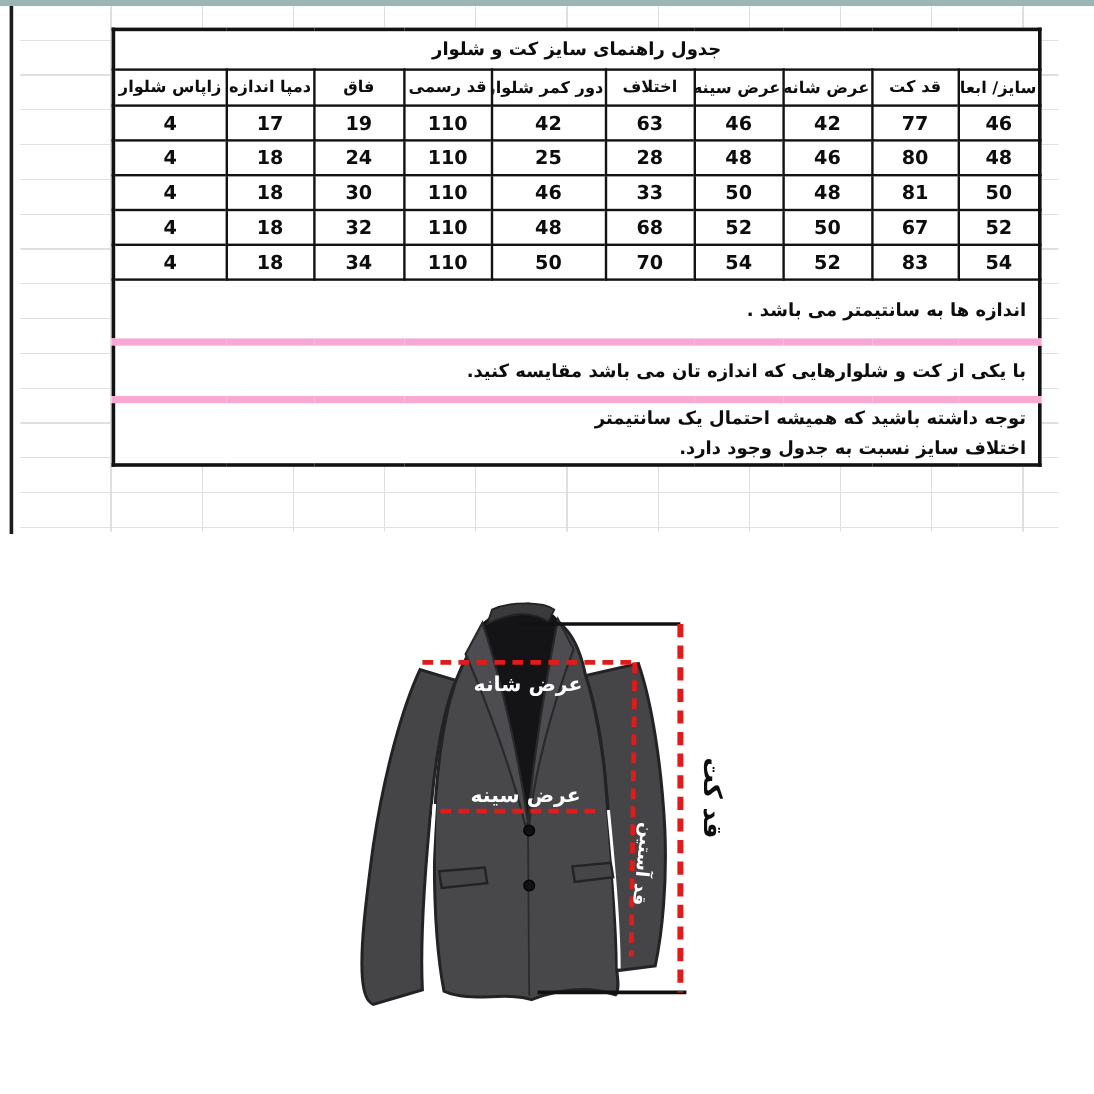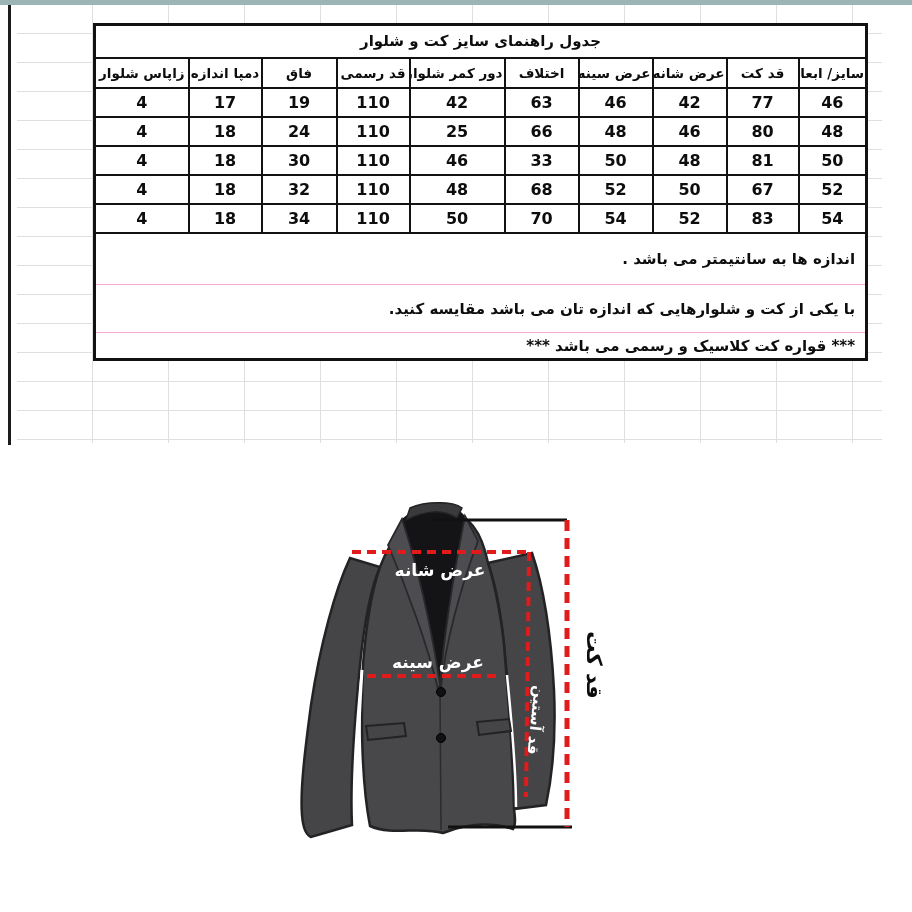--- a/index.html
+++ b/index.html
@@ -23,21 +23,21 @@
     position:absolute;left:93px;top:23px;width:773px;direction:rtl;
     border-collapse:collapse;background:#ffffff;table-layout:fixed;
     border:3px solid #121212;color:#0d0d0d;
   }
   .size-table td,.size-table th{box-sizing:border-box;overflow:hidden;white-space:nowrap;}
   .cell{border:2px solid #121212;text-align:center;vertical-align:middle;font-weight:bold;}
   .title-row .cell{height:33px;font-size:15px;}
   .head-row .cell{height:30px;font-size:13.5px;padding:0 1px;}
   .data-row .cell{height:29px;font-size:16px;}
   .note-row td{
-    border:none;border-top:1px solid #f9a8d4;
+    border:none;border-top:6px solid #f9a8d4;
     text-align:right;vertical-align:middle;font-weight:bold;font-size:15px;
     padding:0 10px;color:#0d0d0d;
   }
   .note-row.first td{border-top:2px solid #121212;}
   .note-units td{height:52px;}
   .note-compare td{height:48px;}
   .note-tolerance td{height:54px;white-space:pre-line;line-height:25px;}
   .note-fit td{height:27px;}
   
   .diagram{position:absolute;left:280px;top:495px;width:390px;height:390px;}
@@ -93,21 +93,21 @@
       <td class="cell">110</td>
       <td class="cell">19</td>
       <td class="cell">17</td>
       <td class="cell">4</td>
     </tr>
     <tr class="data-row">
       <td class="cell">48</td>
       <td class="cell">80</td>
       <td class="cell">46</td>
       <td class="cell">48</td>
-      <td class="cell">66</td>
+      <td class="cell">28</td>
       <td class="cell">25</td>
       <td class="cell">110</td>
       <td class="cell">24</td>
       <td class="cell">18</td>
       <td class="cell">4</td>
     </tr>
     <tr class="data-row">
       <td class="cell">50</td>
       <td class="cell">81</td>
       <td class="cell">48</td>
@@ -142,22 +142,23 @@
       <td class="cell">34</td>
       <td class="cell">18</td>
       <td class="cell">4</td>
     </tr>
     <tr class="note-row first note-units">
       <td colspan="10">اندازه ها به سانتیمتر می باشد .</td>
     </tr>
     <tr class="note-row note-compare">
       <td colspan="10">با یکی از کت و شلوارهایی که اندازه تان می باشد مقایسه کنید.</td>
     </tr>
-    <tr class="note-row note-fit">
-      <td colspan="10">*** قواره کت کلاسیک و رسمی می باشد ***</td>
+    <tr class="note-row note-tolerance">
+      <td colspan="10">توجه داشته باشید که همیشه احتمال یک سانتیمتر
+اختلاف سایز نسبت به جدول وجود دارد.</td>
     </tr>
   </tbody>
     </table>
 
   <div class="diagram">
     <svg viewBox="0 0 390 390" xmlns="http://www.w3.org/2000/svg">
 
       <path d="M70,63 C55,95 40,150 31,210 C25,255 20,295 22,320 C23,333 26,340 31,342 L72,330 C70,290 74,230 80,170 C84,130 90,95 100,72 Z" fill="#454548" stroke="#232326" stroke-width="2.5"></path>
       <path d="M252,58 C263,90 271,140 274,195 C276,240 272,282 266,310 L234,314 C234,275 230,210 224,150 C221,118 216,92 208,68 Z" fill="#454548" stroke="#232326" stroke-width="2.5"></path>
 

